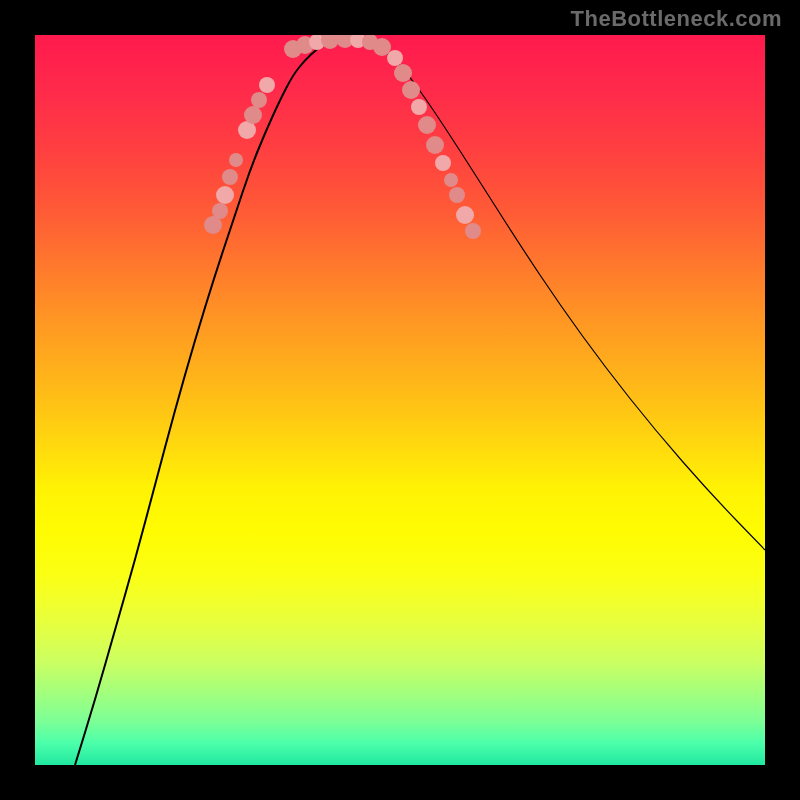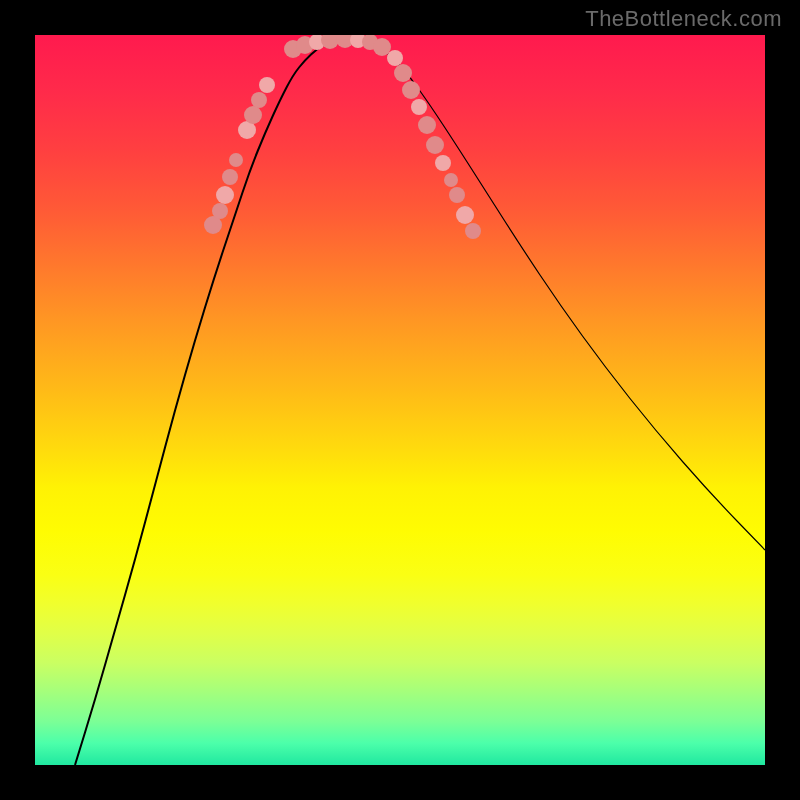--- a/index.html
+++ b/index.html
@@ -10,21 +10,21 @@
     position: relative;
     overflow: hidden;
     font-family: Arial, sans-serif;
   }
   .watermark {
     position: absolute;
     top: 6px;
     right: 18px;
     color: #6a6a6a;
     font-size: 22px;
-    font-weight: 400;
+    font-weight: 700;
     z-index: 10;
     letter-spacing: 0.5px;
   }
   .plot-area {
     position: absolute;
     left: 35px;
     top: 35px;
     width: 730px;
     height: 730px;
     background: linear-gradient(to bottom,

